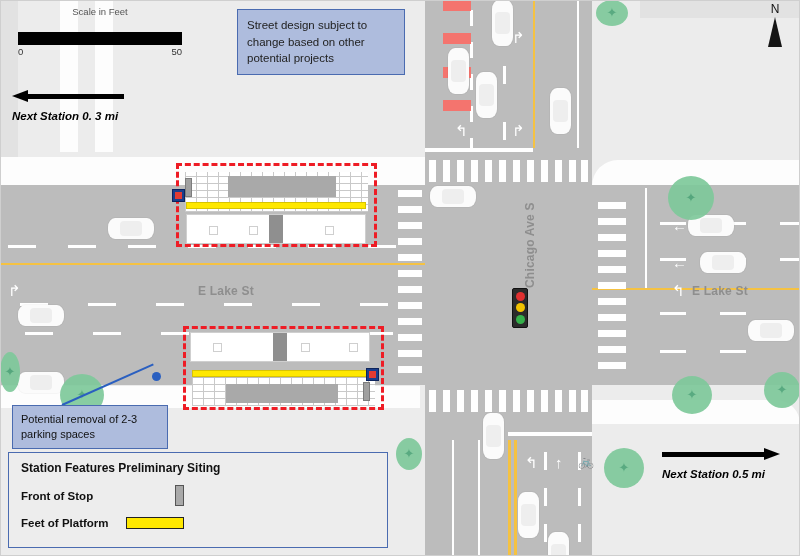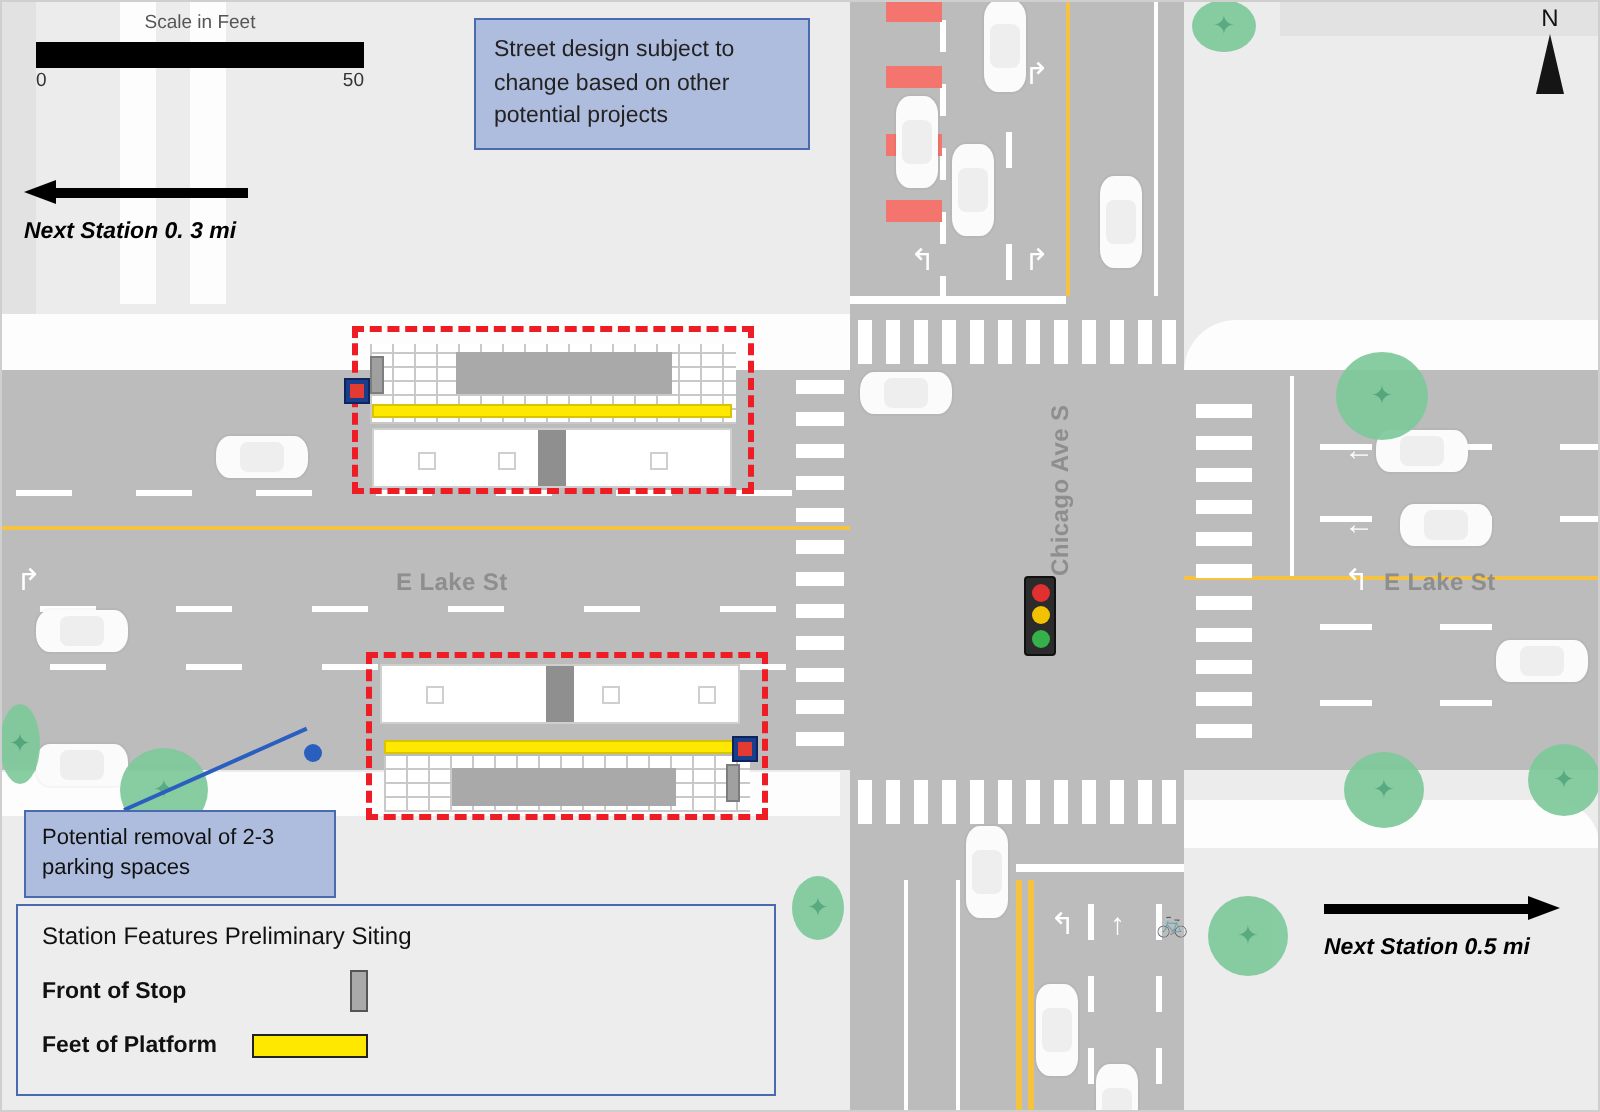--- a/index.html
+++ b/index.html
@@ -67,21 +67,21 @@
 
   
   .signal{position:absolute;width:16px;height:40px;background:#2b2b2b;
           border:1px solid #111;border-radius:2px;box-sizing:border-box;
           display:flex;flex-direction:column;align-items:center;
           justify-content:space-around;padding:2px 0;}
   .signal span{width:9px;height:9px;border-radius:50%;display:block;}
 
   
   .scalebox{position:absolute;left:18px;top:6px;width:164px;text-align:center;}
-  .scalebox .cap{font-size:9.5px;color:#555;margin-bottom:4px;}
+  .scalebox .cap{font-size:9.5px;color:#555;margin-bottom:15px;}
   .scalebox .bar{height:13px;background:#000;}
   .scalebox .ends{display:flex;justify-content:space-between;font-size:9.5px;color:#333;margin-top:1px;}
 
   .notice{position:absolute;left:237px;top:9px;width:168px;
           background:#aebcdd;border:1px solid #4a6bb0;box-sizing:border-box;
           padding:7px 9px;font-size:11.5px;color:#222;line-height:1.45;}
 
   .narrow{position:absolute;right:8px;top:2px;width:34px;text-align:center;}
   .narrow .n{font-size:12px;color:#111;}
   .narrow .tri{margin:1px auto 0;width:0;height:0;
@@ -99,21 +99,21 @@
 
   .callout{position:absolute;left:12px;top:405px;width:156px;
       background:#aebcdd;border:1px solid #4a6bb0;box-sizing:border-box;
       padding:6px 8px;font-size:11px;color:#111;line-height:1.35;}
   .leader{position:absolute;background:#2a5fc0;height:2px;transform-origin:left center;}
   .leaddot{position:absolute;width:9px;height:9px;border-radius:50%;background:#2a5fc0;}
 
   
   .legend{position:absolute;left:8px;top:452px;width:380px;height:96px;
     background:#ededed;border:1px solid #4a6bb0;box-sizing:border-box;padding:8px 12px;}
-  .legend h4{margin:0 0 10px;font-size:12px;font-weight:normal;color:#111;}
+  .legend h4{margin:0 0 10px;font-size:12px;font-weight:bold;color:#111;}
   .legrow{display:flex;align-items:center;margin-bottom:11px;}
   .legcell{display:flex;align-items:center;width:50%;}
   .legcell .lab{font-size:11.5px;font-weight:bold;color:#111;}
   .legcell .sw{margin-left:auto;margin-right:14px;}
   .sw-plat{width:44px;height:17px;background:#fff;border:1px solid #333;box-sizing:border-box;
     background-image:
       repeating-linear-gradient(0deg,#b9b9b9 0 1px,transparent 1px 5px),
       repeating-linear-gradient(90deg,#b9b9b9 0 1px,transparent 1px 8px);}
   .sw-edge{width:58px;height:12px;background:#ffe800;border:1px solid #222;box-sizing:border-box;}
   .sw-fos{width:9px;height:21px;background:#a9a9a9;border:1px solid #555;box-sizing:border-box;}

